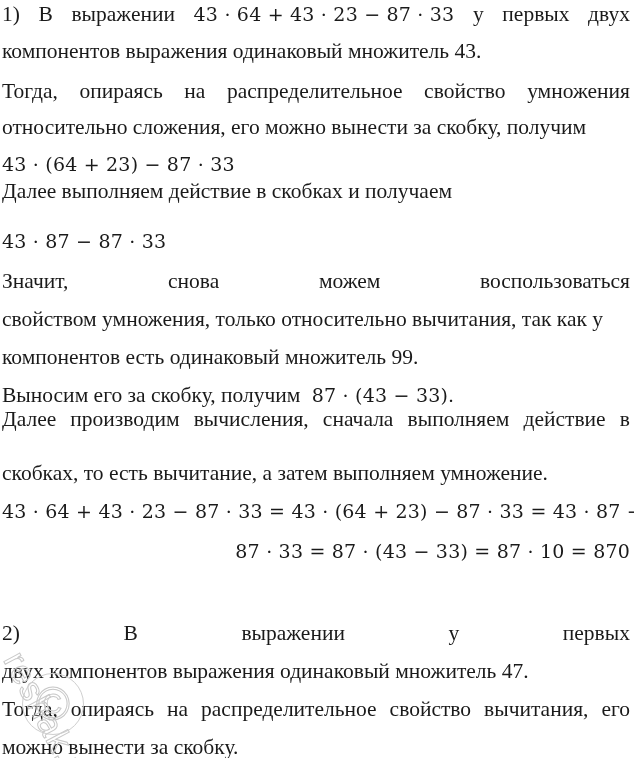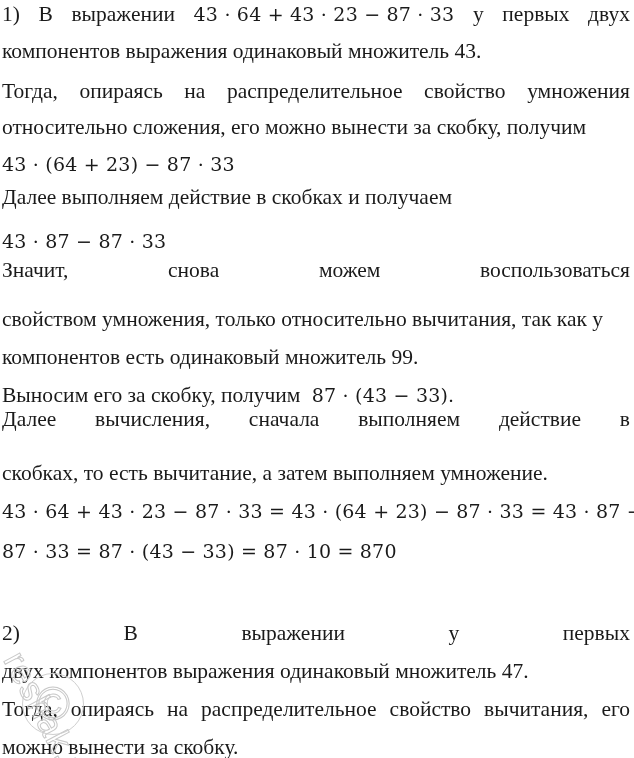--- a/index.html
+++ b/index.html
@@ -97,54 +97,55 @@
     <span>на</span>
     <span>распределительное</span>
     <span>свойство</span>
     <span>умножения</span>
   </div>
 
   <div class="line" style="top:114px;">относительно сложения, его можно вынести за скобку, получим</div>
 
   <div class="line math" style="top:151px;">43 · (64 + 23) − 87 · 33</div>
 
-  <div class="line" style="top:184px;">Далее выполняем действие в скобках и получаем</div>
+  <div class="line" style="top:178px;">Далее выполняем действие в скобках и получаем</div>
 
   <div class="line math" style="top:228px;">43 · 87 − 87 · 33</div>
 
-  <div class="line just" style="top:257px;">
+  <div class="line just" style="top:268px;">
     <span>Значит,</span>
     <span>снова</span>
     <span>можем</span>
     <span>воспользоваться</span>
   </div>
 
   <div class="line" style="top:306px;">свойством умножения, только относительно вычитания, так как у</div>
 
   <div class="line" style="top:344px;">компонентов есть одинаковый множитель 99.</div>
 
   <div class="line" style="top:382px;">
     <span>Выносим его за скобку, получим</span>
     <span class="math" style="margin-left:6px;margin-top:8px;">87 · (43 − 33).</span>
   </div>
 
   <div class="line just" style="top:406px;">
     <span>Далее</span>
+    <span>производим</span>
     <span>вычисления,</span>
     <span>сначала</span>
     <span>выполняем</span>
     <span>действие</span>
     <span>в</span>
   </div>
 
   <div class="line" style="top:460px;">скобках, то есть вычитание, а затем выполняем умножение.</div>
 
   <div class="line math" style="top:498px;">43 · 64 + 43 · 23 − 87 · 33 = 43 · (64 + 23) − 87 · 33 = 43 · 87 −</div>
 
-  <div class="line math" style="top:538px;">87 · 33 = 87 · (43 − 33) = 87 · 10 = 870</div>
+  <div class="line math" style="top:538px;text-align:right;">87 · 33 = 87 · (43 − 33) = 87 · 10 = 870</div>
 
   <div class="line just" style="top:620px;">
     <span>2)</span>
     <span>В</span>
     <span>выражении</span>
     <span>у</span>
     <span>первых</span>
   </div>
 
   <div class="line" style="top:658px;">двух компонентов выражения одинаковый множитель 47.</div>

